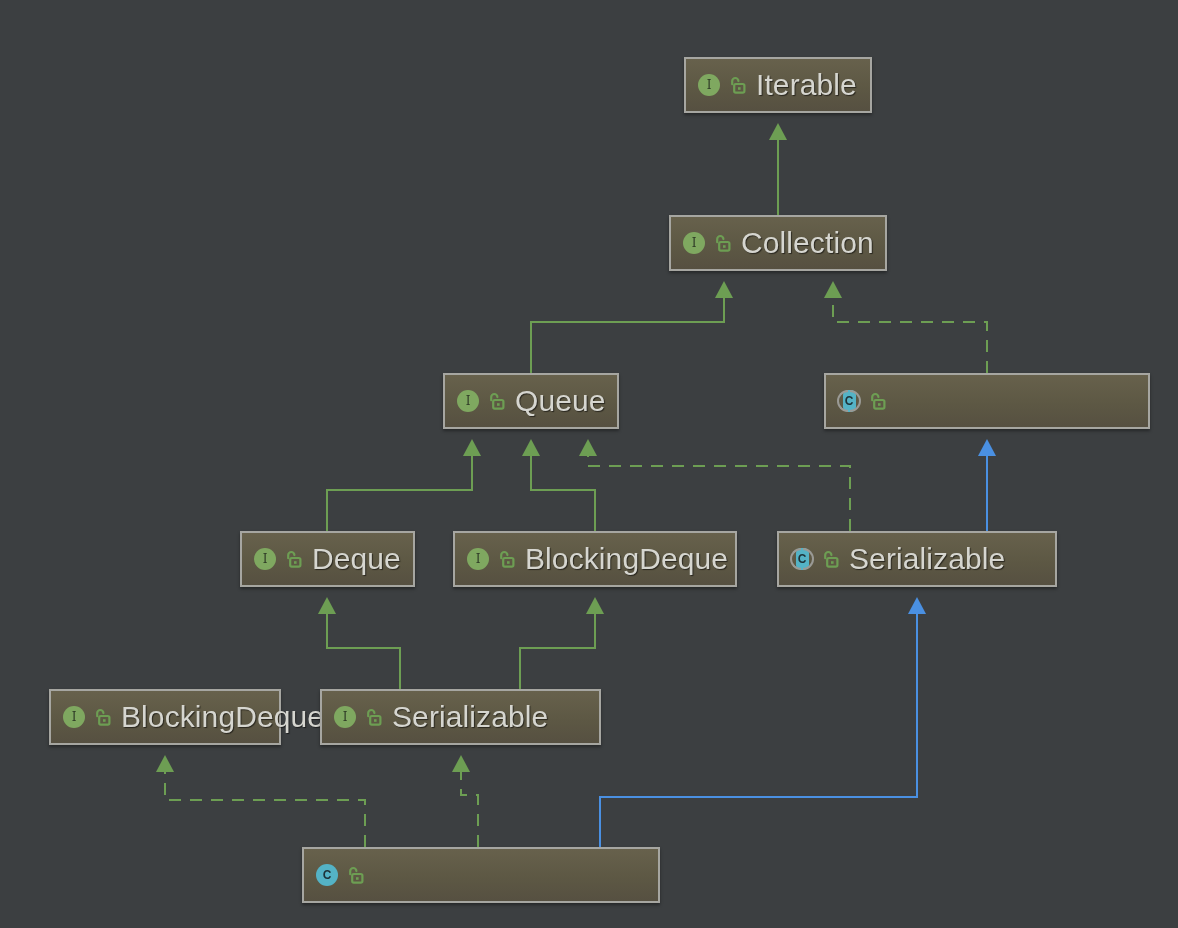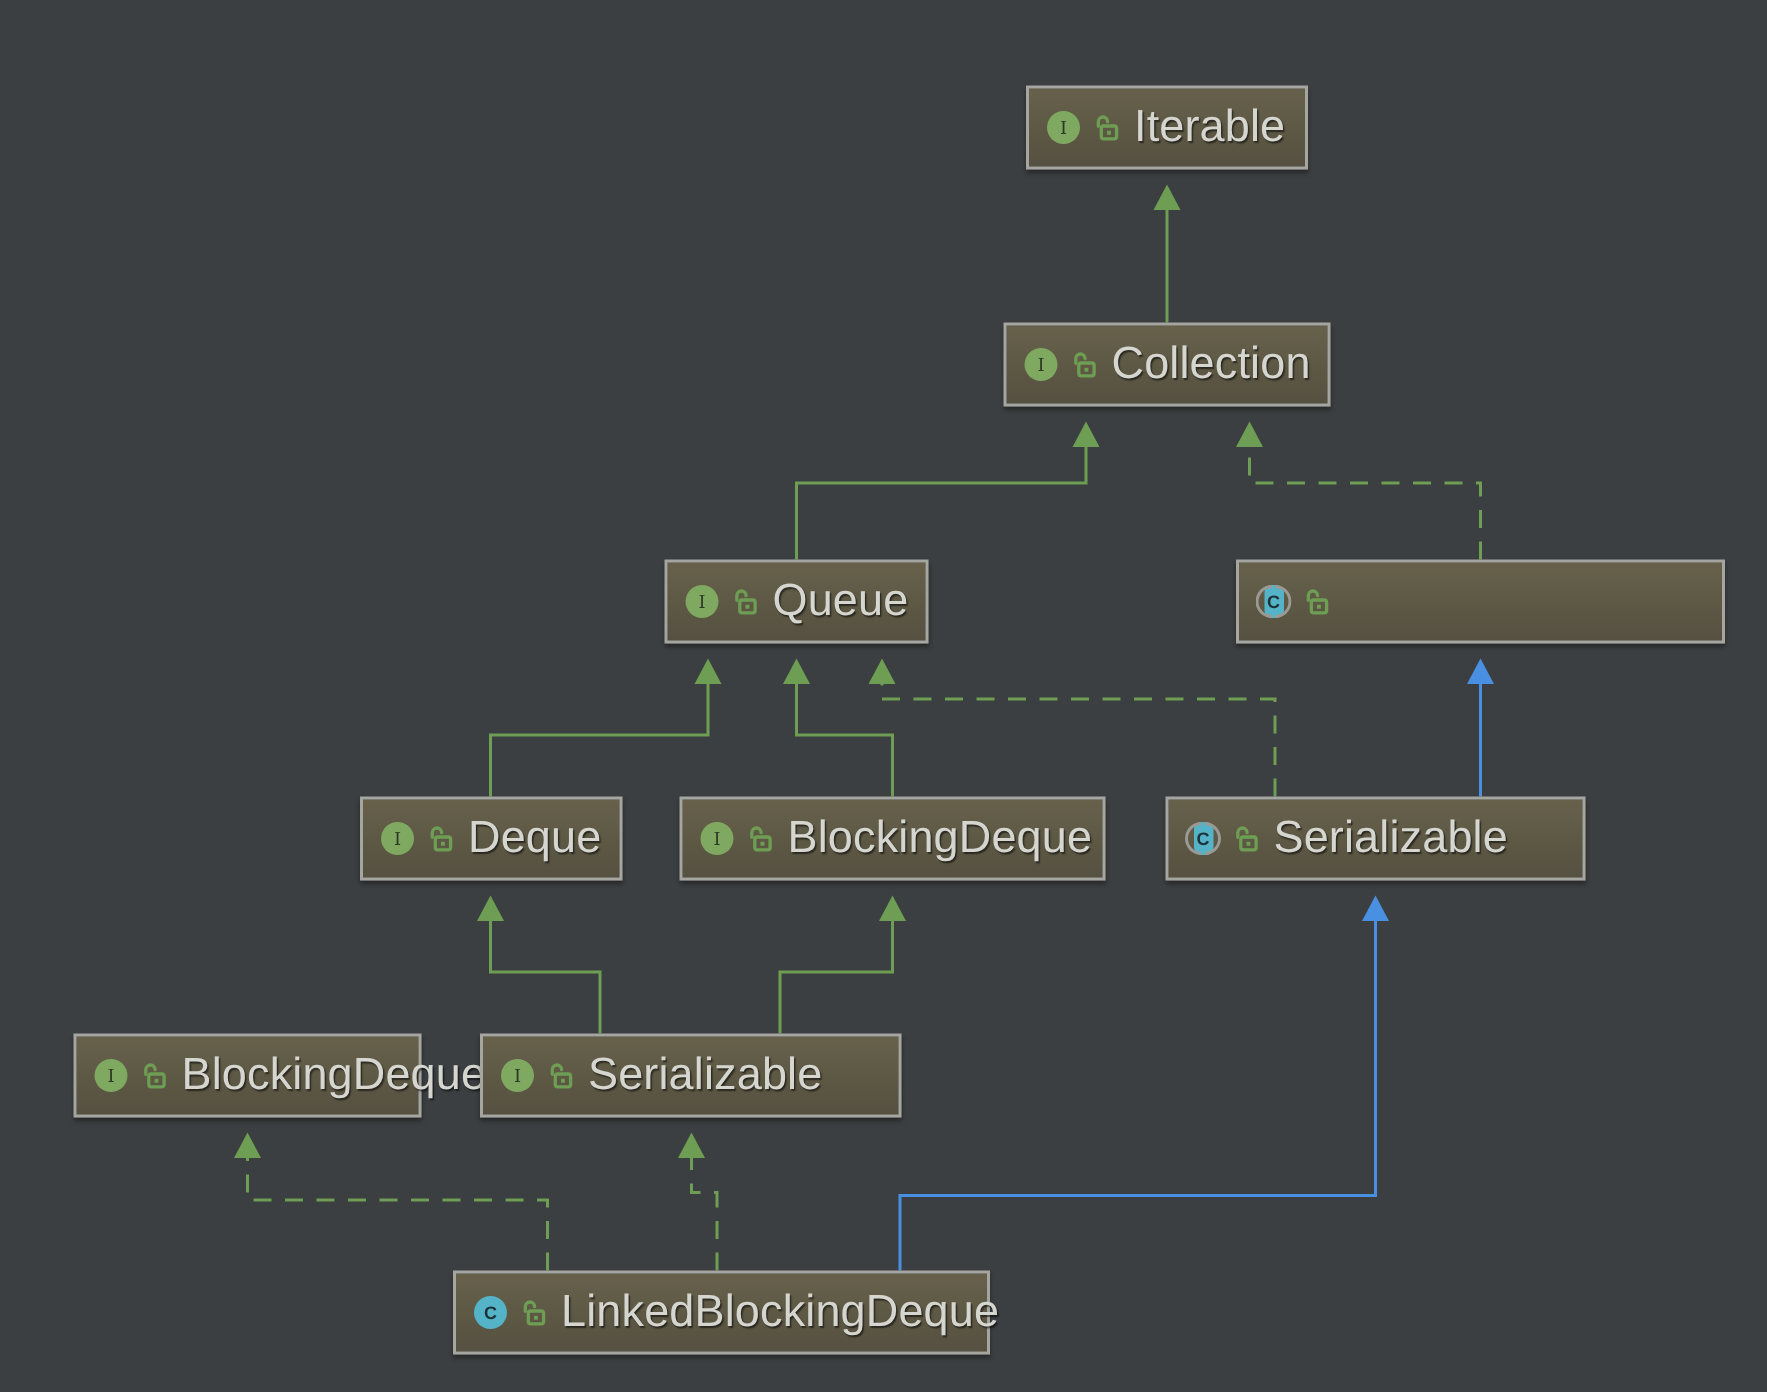--- a/index.html
+++ b/index.html
@@ -328,16 +328,15 @@
             <span class="glyph-txt">C</span>
           </span>
           <span class="icon-lock">
             <svg width="18" height="20" viewBox="0 0 18 20">
               <path d="M4.2 9.2 V6.1 a3.1 3.1 0 0 1 6.2 0" fill="none" stroke="#6d9e53" stroke-width="2.2" stroke-linecap="round"></path>
               <rect x="6.2" y="9.0" width="10.2" height="8.6" rx="1.6" fill="none" stroke="#6d9e53" stroke-width="2.2"></rect>
               <rect x="10.0" y="12.2" width="2.6" height="2.6" fill="#6d9e53"></rect>
             </svg>
           </span>
         </div>
-        <span class="node-label">LinkedBlockingDeque</span>
       </div>
     </div>
 </div>
 
 </body></html>

